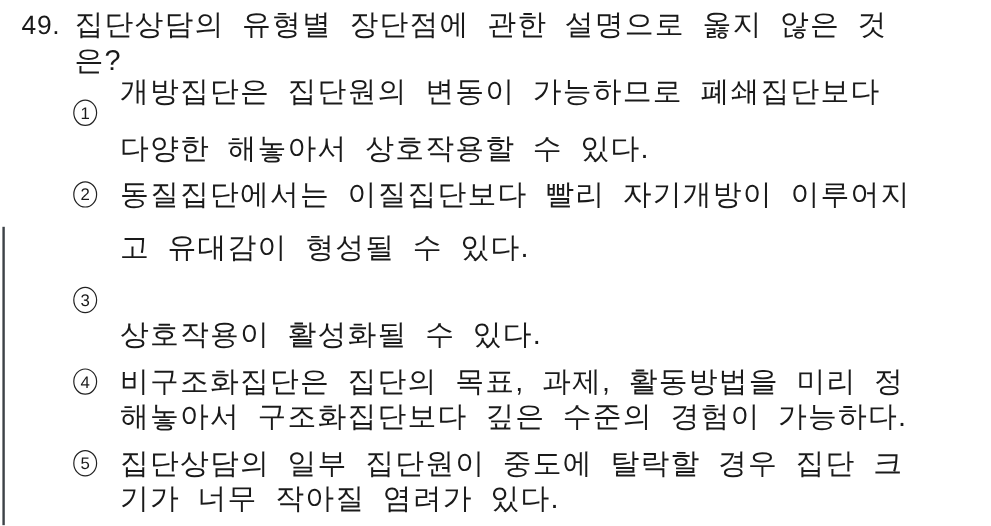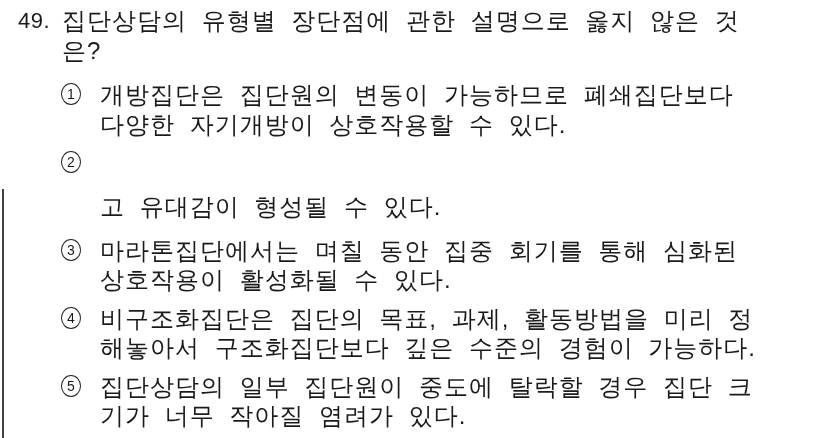--- a/index.html
+++ b/index.html
@@ -58,28 +58,28 @@
 
 <div class="page">
 
   <div class="vline"></div>
 
   <div class="qnum" style="left:18px; top:9px">49.</div>
   <div class="line" style="left:62px; top:9px">집단상담의 유형별 장단점에 관한 설명으로 옳지 않은 것</div>
   <div class="line" style="left:62px; top:39px">은?</div>
 
   <div class="badge" style="left:61px; top:83px">1</div>
-  <div class="line" style="left:100px; top:83px">개방집단은 집단원의 변동이 가능하므로 폐쇄집단보다</div>
-  <div class="line" style="left:100px; top:113px">다양한 자기개방이 상호작용할 수 있다.</div>
+  <div class="line" style="left:100px; top:65px">개방집단은 집단원의 변동이 가능하므로 폐쇄집단보다</div>
+  <div class="line" style="left:100px; top:113px">다양한 해놓아서 상호작용할 수 있다.</div>
 
   <div class="badge" style="left:61px; top:151px">2</div>
+  <div class="line" style="left:100px; top:151px">동질집단에서는 이질집단보다 빨리 자기개방이 이루어지</div>
   <div class="line" style="left:100px; top:195px">고 유대감이 형성될 수 있다.</div>
 
   <div class="badge" style="left:61px; top:239px">3</div>
-  <div class="line" style="left:100px; top:239px">마라톤집단에서는 며칠 동안 집중 회기를 통해 심화된</div>
   <div class="line" style="left:100px; top:268px">상호작용이 활성화될 수 있다.</div>
 
   <div class="badge" style="left:61px; top:307px">4</div>
   <div class="line" style="left:100px; top:336px">해놓아서 구조화집단보다 깊은 수준의 경험이 가능하다.</div>
   <div class="line" style="left:100px; top:307px">비구조화집단은 집단의 목표, 과제, 활동방법을 미리 정</div>
 
   <div class="badge" style="left:61px; top:375px">5</div>
   <div class="line" style="left:100px; top:375px">집단상담의 일부 집단원이 중도에 탈락할 경우 집단 크</div>
   <div class="line" style="left:100px; top:404px">기가 너무 작아질 염려가 있다.</div>
 

